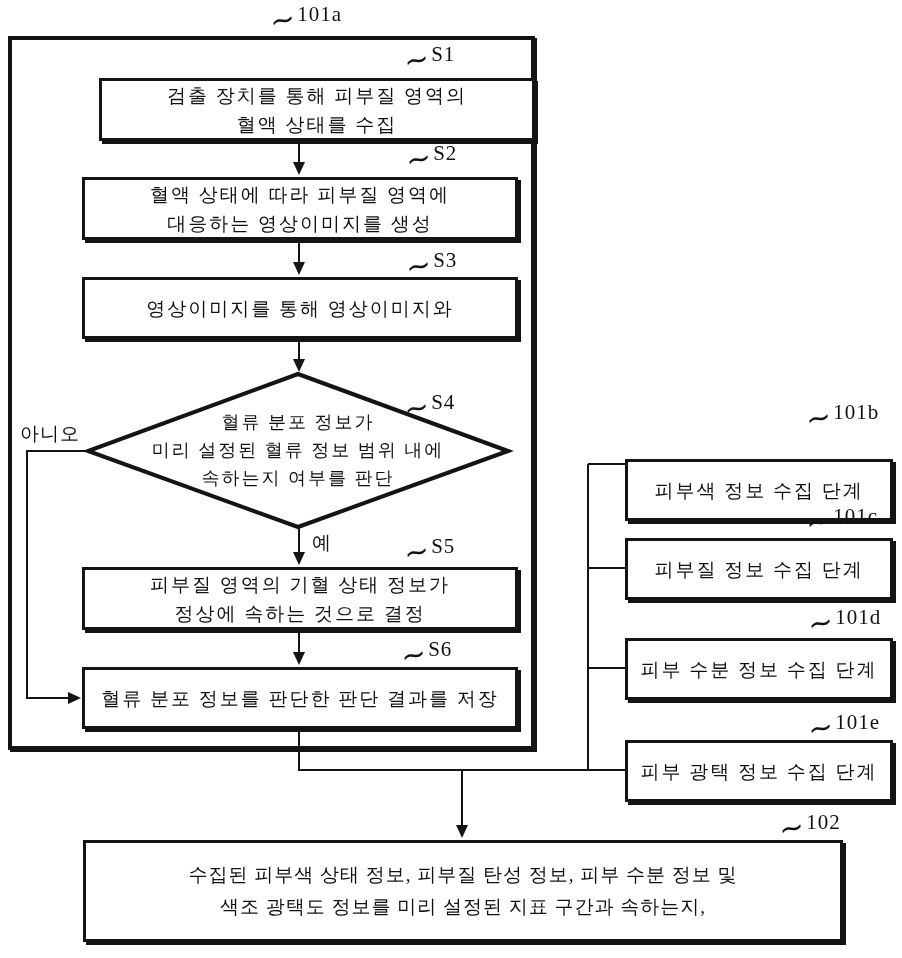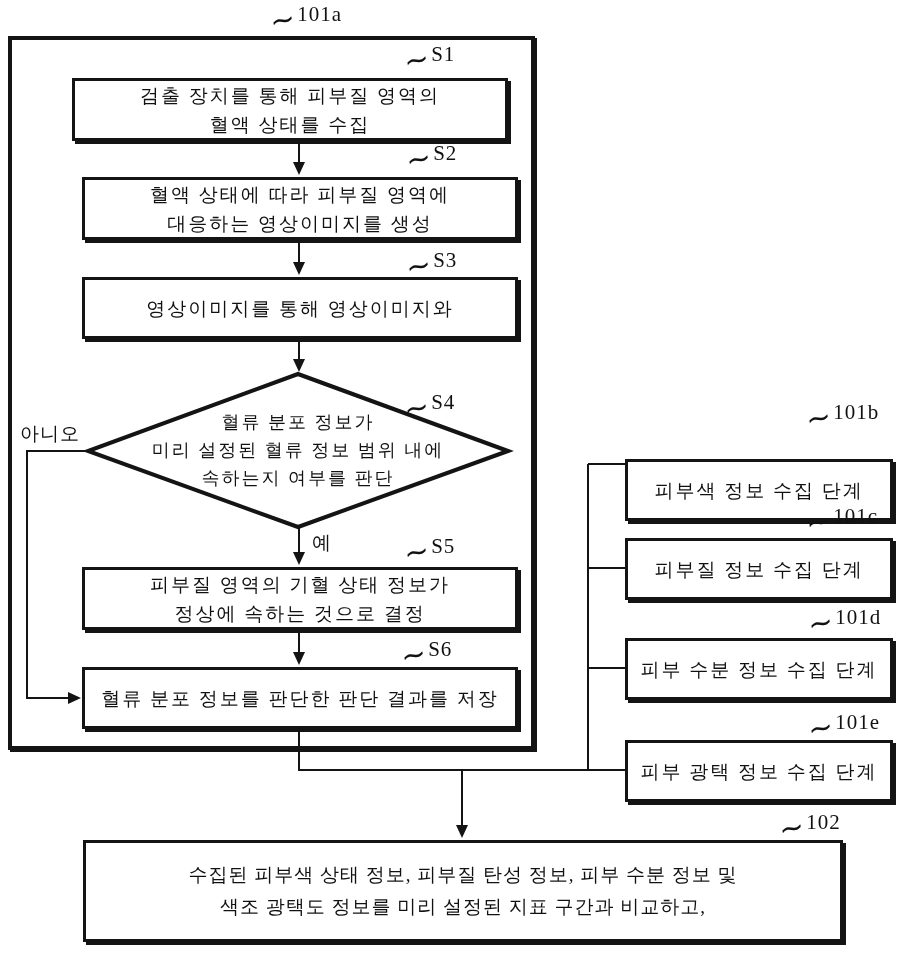--- a/index.html
+++ b/index.html
@@ -69,21 +69,21 @@
       <polygon points="293,652 305,652 299,665"></polygon>
       <polygon points="456,825 468,825 462,838"></polygon>
       <polygon points="68,692 68,704 81,698"></polygon>
     </g>
 
     <polygon points="298,374 508,451 298,527 88,451" fill="#ffffff" stroke="#141414" stroke-width="4"></polygon>
   </svg>
 
   <div class="gbox" style="left:8px; top:36px; width:527px; height:714px;"></div>
 
-  <div class="pbox" style="left:72px; top:78px; width:436px; height:63px;text-align:right;">
+  <div class="pbox" style="left:99px; top:78px; width:436px; height:63px;text-align:right;">
     <div class="bl">검출 장치를 통해 피부질 영역의</div>
     <div class="bl">혈액 상태를 수집</div>
   </div>
 
   <div class="pbox" style="left:82px; top:177px; width:436px; height:63px;">
     <div class="bl">혈액 상태에 따라 피부질 영역에</div>
     <div class="bl">대응하는 영상이미지를 생성</div>
   </div>
 
   <div class="pbox" style="left:82px; top:277px; width:436px; height:62px;">
@@ -113,21 +113,21 @@
   </div>
   <div class="pbox" style="left:625px; top:638px; width:268px; height:62px;">
     <div class="bl">피부 수분 정보 수집 단계</div>
   </div>
   <div class="pbox" style="left:625px; top:740px; width:268px; height:62px;">
     <div class="bl">피부 광택 정보 수집 단계</div>
   </div>
 
   <div class="pbox bigbox" style="left:83px; top:840px; width:760px; height:102px;">
     <div class="bl">수집된 피부색 상태 정보, 피부질 탄성 정보, 피부 수분 정보 및</div>
-    <div class="bl">색조 광택도 정보를 미리 설정된 지표 구간과 비교하고,</div>
+    <div class="bl">색조 광택도 정보를 미리 설정된 지표 구간과 속하는지,</div>
   </div>
 
   <div class="ref" style="left:270px; top:2px;">
     <span class="tl">~</span>
     <span class="tx">101a</span>
   </div>
   <div class="ref" style="left:404px; top:42px;">
     <span class="tl">~</span>
     <span class="tx">S1</span>
   </div>

